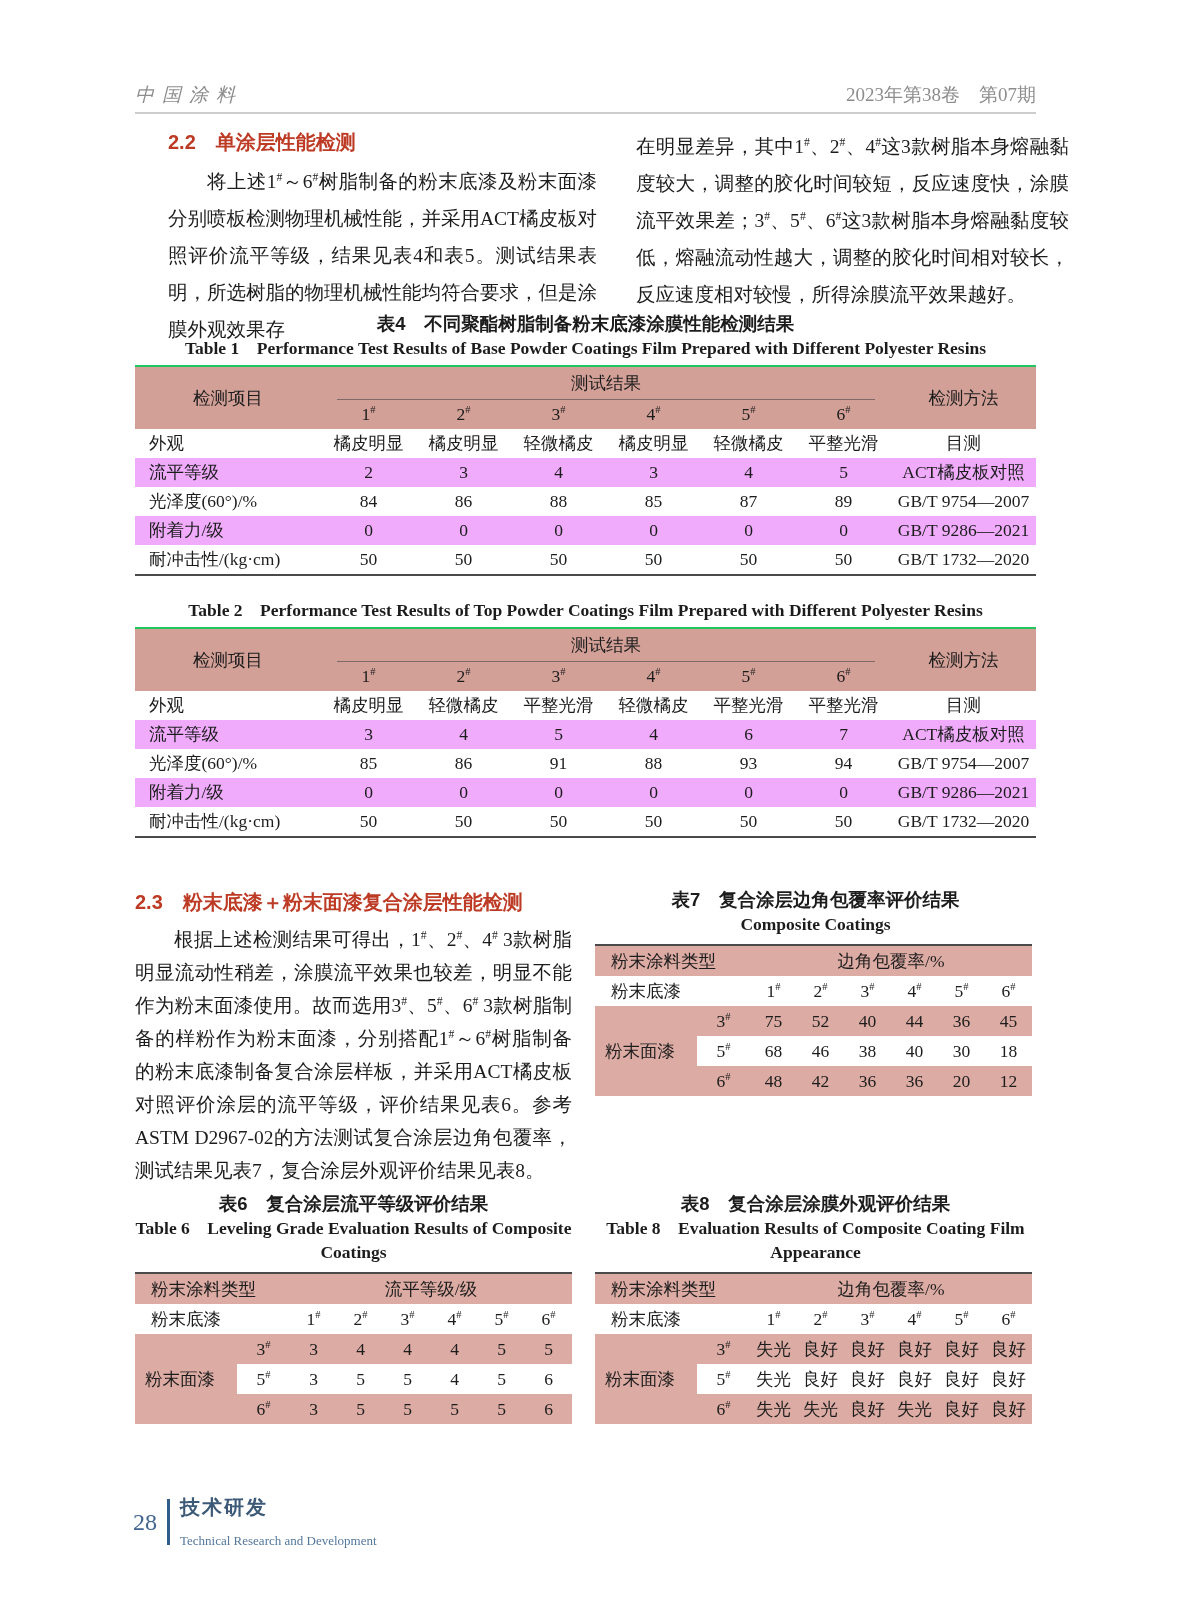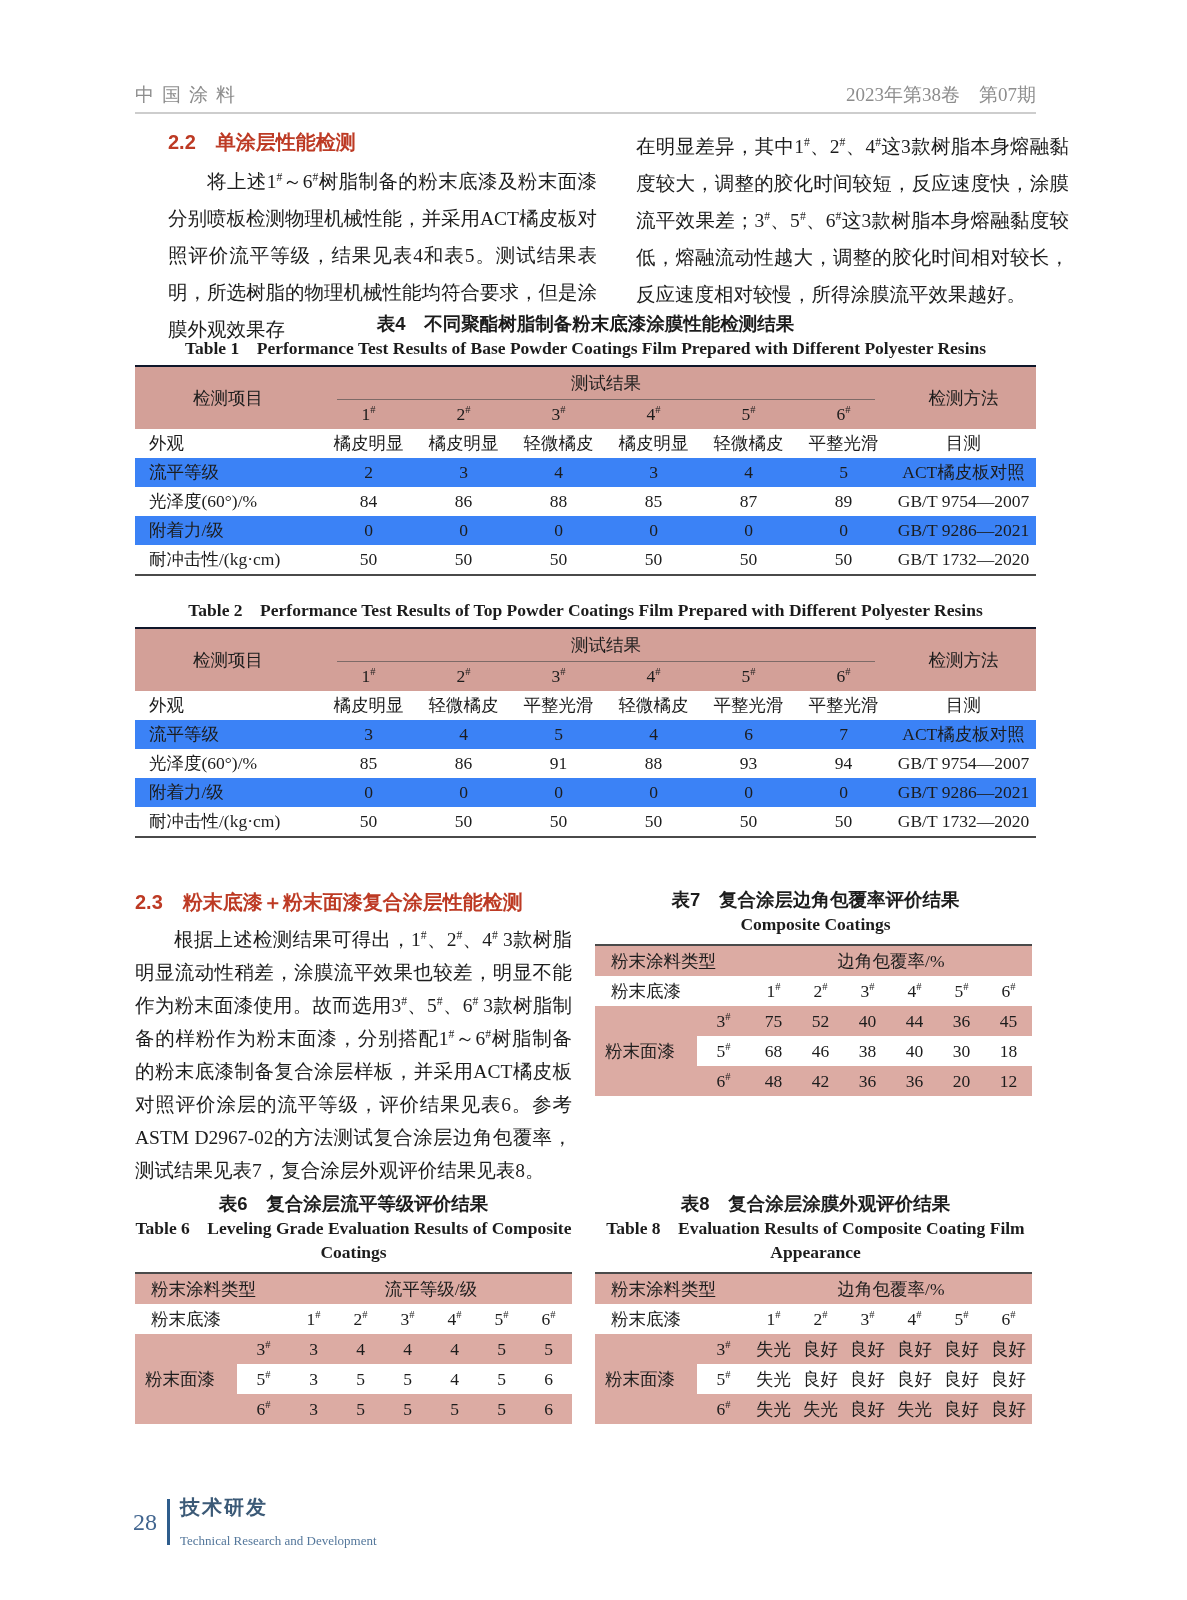--- a/index.html
+++ b/index.html
@@ -3,21 +3,21 @@
 <meta charset="utf-8">
 <style>
   html,body{margin:0;padding:0;background:#ffffff;}
   .page{position:relative;width:1187px;height:1600px;background:#ffffff;overflow:hidden;
         font-family:"Liberation Serif","DejaVu Serif",serif;color:#1c1c1c;}
   sup{font-size:60%;vertical-align:super;line-height:0;}
 
   
   .pagehead{position:absolute;top:82px;left:135px;width:901px;display:flex;
             justify-content:space-between;align-items:baseline;color:#8d8d8d;font-size:19px;}
-  .jname{letter-spacing:8px;}
+  .jname{letter-spacing:8px;font-style:italic;}
   .rule{position:absolute;top:112px;left:135px;width:901px;border-top:2px solid #cdcdcd;}
 
   
   .sec-head{font-family:"Liberation Sans","DejaVu Sans",sans-serif;font-weight:bold;
             color:#bd3a24;font-size:20px;line-height:28px;margin:0 0 7px 0;}
   .para{font-size:19.5px;line-height:37px;text-align:justify;}
   .para23{font-size:19.5px;line-height:33px;text-align:justify;}
   .indent{text-indent:2em;}
 
   
@@ -33,26 +33,26 @@
   .row3 .lcol{width:437px;}
   .row3 .rcol{width:441px;}
 
   
   .tt-cn{font-family:"Liberation Sans","DejaVu Sans",sans-serif;font-weight:bold;
          font-size:18.5px;text-align:center;line-height:24px;}
   .tt-en{font-weight:bold;font-size:17.5px;text-align:center;line-height:24px;}
 
   
   .big{width:901px;border-collapse:collapse;table-layout:fixed;font-size:17.5px;
-       border-top:2px solid #0f172a;border-bottom:2px solid #4a4a4a;margin-top:5px;}
+       border-top:2px solid #22c55e;border-bottom:2px solid #4a4a4a;margin-top:5px;}
   .big th,.big td{padding:0;text-align:center;font-weight:normal;height:29px;
                   line-height:29px;white-space:nowrap;overflow:hidden;}
   .big tr.hdr th{background:#d3a098;}
   .big td.item{text-align:left;padding-left:14px;}
-  .big tr.shade td{background:#3b82f6;}
+  .big tr.shade td{background:#f0abfc;}
   .grpline{display:block;margin:0 16px;padding:2px 0 1px;border-bottom:1px solid rgba(70,70,70,.6);}
 
   
   .small{width:437px;border-collapse:collapse;table-layout:fixed;font-size:17.5px;
          border-top:2px solid #4a4a4a;margin-top:8px;}
   .small th,.small td{padding:0;height:30px;line-height:30px;text-align:center;
                       font-weight:normal;white-space:nowrap;overflow:hidden;}
   .small tr.hdr th{background:#dcaba3;}
   .small .lbl{text-align:left;padding-left:16px;}
   .small td.toplbl{background:#dcaba3;text-align:left;padding-left:10px;}

